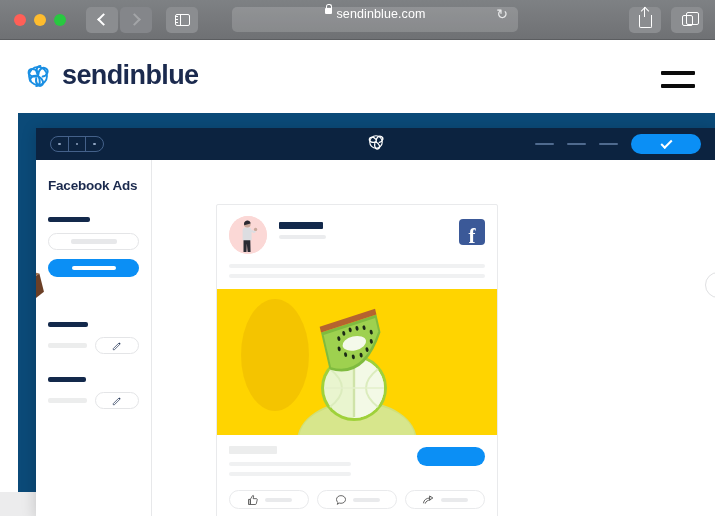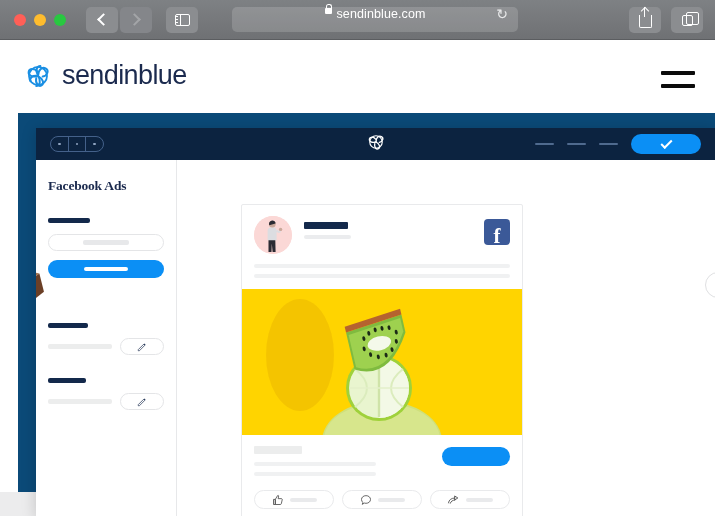--- a/index.html
+++ b/index.html
@@ -56,21 +56,21 @@
   .right-tools{ position:absolute; right:12px; top:7px; display:flex; gap:8px; }
   .share-ico{ width:13px;height:13px;border:1.6px solid #fff;border-top:none;border-radius:0 0 2px 2px;position:relative;margin-top:3px;}
   .share-ico:before{content:"";position:absolute;left:4.2px;top:-8px;width:1.6px;height:10px;background:#fff;}
   .share-ico:after{content:"";position:absolute;left:2.2px;top:-7px;width:5px;height:5px;border-left:1.6px solid #fff;border-top:1.6px solid #fff;transform:rotate(45deg);}
   .tabs-ico{width:11px;height:11px;border:1.6px solid #fff;border-radius:2px;position:relative;}
   .tabs-ico:before{content:"";position:absolute;left:3px;top:-4px;width:11px;height:11px;border:1.6px solid #fff;border-radius:2px;}
 
   
   .page-header{ position:absolute; left:0; top:40px; width:715px; height:73px; background:#fff; }
   .logo{ position:absolute; left:24px; top:20px; display:flex; align-items:center; gap:10px; }
-  .logo-text{ font-size:27px; font-weight:400; color:#1b2a4e; letter-spacing:-0.6px; }
+  .logo-text{ font-size:27px; font-weight:700; color:#1b2a4e; letter-spacing:-0.6px; }
   .burger{ position:absolute; right:20px; top:31px; }
   .burger i{ display:block; width:34px;height:4px;background:#0b0b0b;border-radius:1px; }
   .burger i+i{ margin-top:9px; }
 
   
   .blue-band{ position:absolute; left:18px; top:113px; width:697px; height:403px; background:#0b4a78; }
   .grey-foot{ position:absolute; left:0; top:492px; width:100px; height:24px; background:#ececed; }
 
   .app-window{
     position:absolute; left:36px; top:128px; width:679px; height:388px;
@@ -92,21 +92,21 @@
 
   .app-logo{ position:absolute; left:50%; top:50%; transform:translate(-50%,-50%); }
   .tb-right{ position:absolute; right:14px; top:50%; transform:translateY(-50%); display:flex; align-items:center; gap:13px; }
   .dash{ width:19px;height:2.6px;background:#4a6party; background:#4d6party;}
   .dash{ width:19px;height:2.6px;background:#4f6a8e;border-radius:2px; }
   .ok-pill{ width:70px;height:20px;background:#0b8ff5;border-radius:11px;display:flex;align-items:center;justify-content:center; }
   .check{ width:11px;height:6px;border-left:2px solid #fff;border-bottom:2px solid #fff;transform:rotate(-45deg);margin-top:-3px;}
 
   
   .app-body{ display:flex; height:356px; }
-  .app-side{ width:141px; background:#fff; border-right:1px solid #e7e8ea; padding:18px 12px 0 12px; position:relative;font-family:Liberation Serif, serif; }
+  .app-side{ width:116px; background:#fff; border-right:1px solid #e7e8ea; padding:18px 12px 0 12px; position:relative; }
   .side-title{ font-size:13.5px; font-weight:700; color:#1b2a4e; letter-spacing:-0.2px; }
 
   .lbl-bar{ height:5px; background:#13294b; border-radius:2px; }
   .field{
     height:17px; border:1px solid #e4e5e7; border-radius:9px;
     display:flex; align-items:center; justify-content:center; background:#fff;
   }
   .field i{ display:block; width:46px;height:5px;background:#e7e8ea;border-radius:2px;}
   .blue-btn{ height:18px;background:#0b8ff5;border-radius:9px;display:flex;align-items:center;justify-content:center;}
   .blue-btn i{ display:block; width:44px;height:4px;background:#fff;border-radius:2px;}

